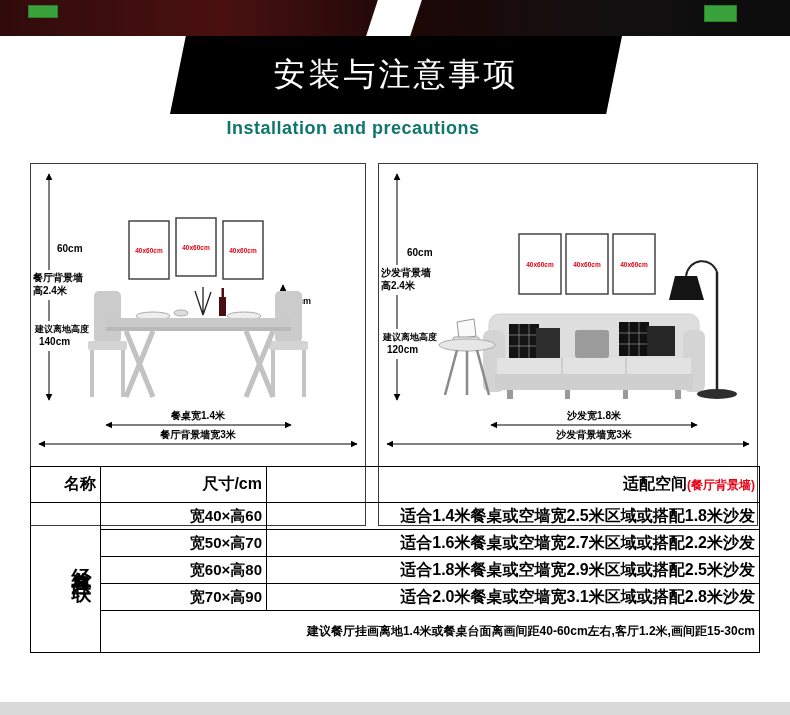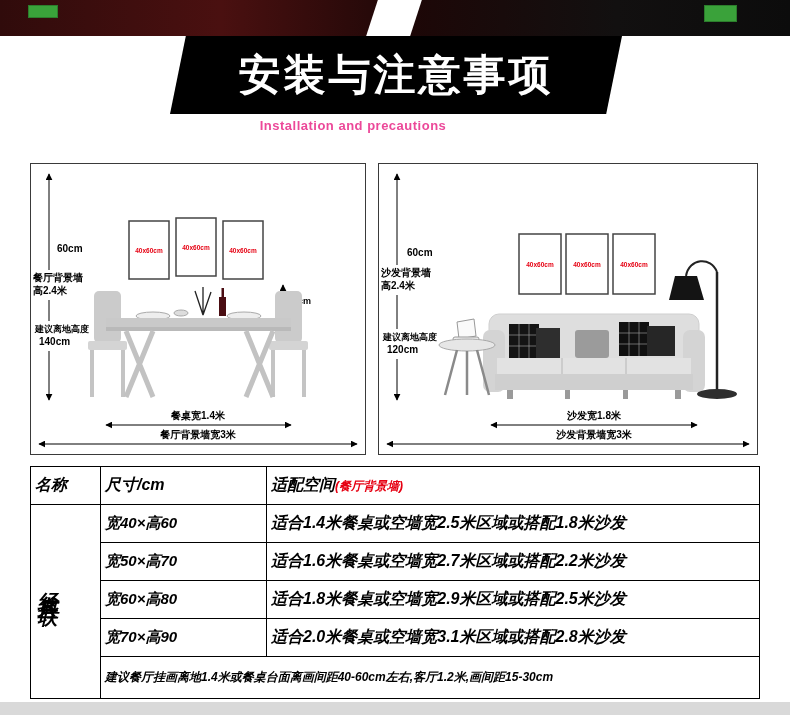--- a/index.html
+++ b/index.html
@@ -34,52 +34,51 @@
 
   
   .banner {
     position: absolute; left: 170px; top: 36px;
     width: 452px; height: 78px;
     background: #000;
     clip-path: polygon(3.5% 0, 100% 0, 96.5% 100%, 0 100%);
     display: flex; align-items: center; justify-content: center;
   }
   .banner-title {
-    color: #fff; font-size: 42px; font-weight: bold; letter-spacing: 3px;
+    color: #fff; font-size: 32px; font-weight: normal; letter-spacing: 3px;
     white-space: nowrap;
   }
   .subtitle {
     position: absolute; top: 118px; left: 0; width: 706px;
-    text-align: center; font-size: 13px; font-weight: bold; color: #ec4899;
+    text-align: center; font-size: 18px; font-weight: bold; color: #0f766e;
     letter-spacing: 0.5px;
   }
 
   
   .diagrams {
     position: absolute; top: 163px; left: 30px;
-    width: 728px; height: 292px;
+    width: 728px; height: 363px;
     display: flex; gap: 12px;
   }
   .panel { border: 1px solid #3a3a3a; background: #fff; }
   svg text { font-family: "Liberation Sans", "DejaVu Sans", sans-serif; }
 
   
   .spec-table {
     position: absolute; top: 466px; left: 30px;
     width: 730px;
     border-collapse: collapse;
     table-layout: fixed;
   }
   .spec-table th, .spec-table td {
     border: 1.5px solid #000;
     font-weight: bold;
-    text-align: left;
+    text-align: right;
     vertical-align: middle;
-    padding: 8px 4px;
-    font-style: italic;
+    padding: 0 4px;
   }
   .spec-table th { font-size: 16px; height: 36px; }
   .name-col  { width: 70px; }
   .size-col  { width: 166px; }
   .size-cell  { font-size: 15px; height: 27px; }
   .space-cell { font-size: 16px; }
   .note-cell  { font-size: 12px; height: 42px; }
   .name-cell  { text-align: center; }
   .vertical-name {
     display: inline-block;

